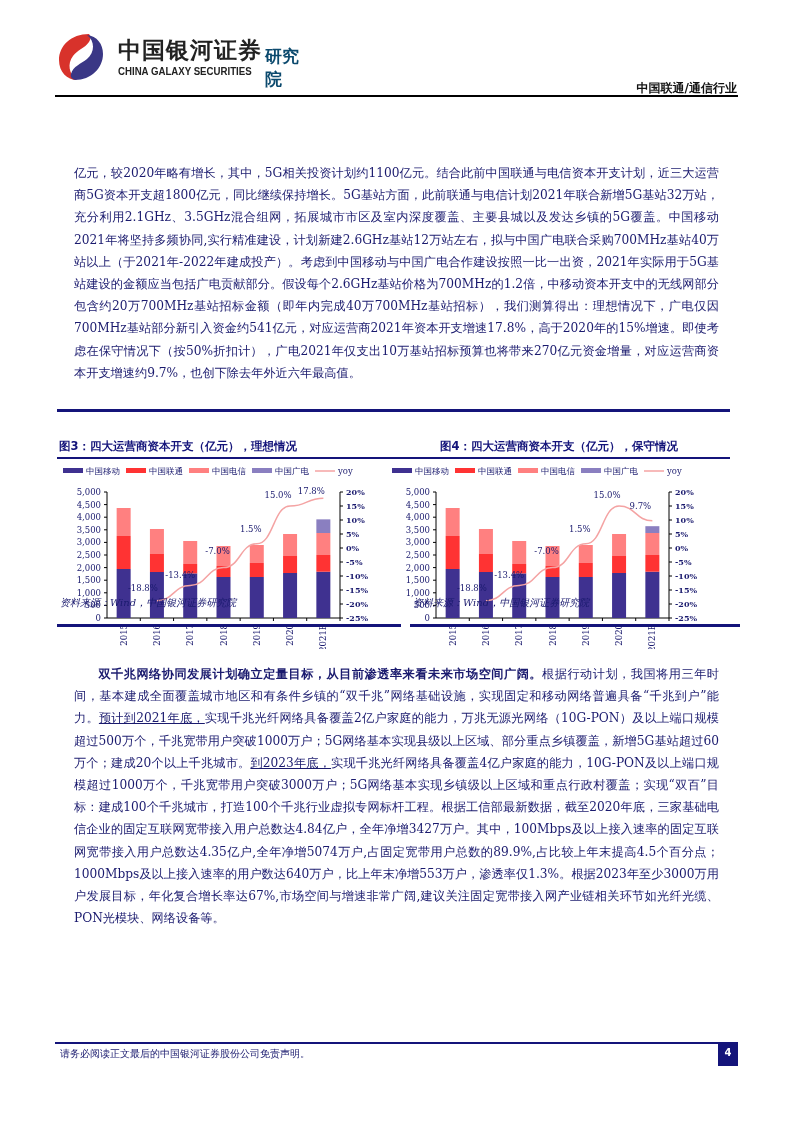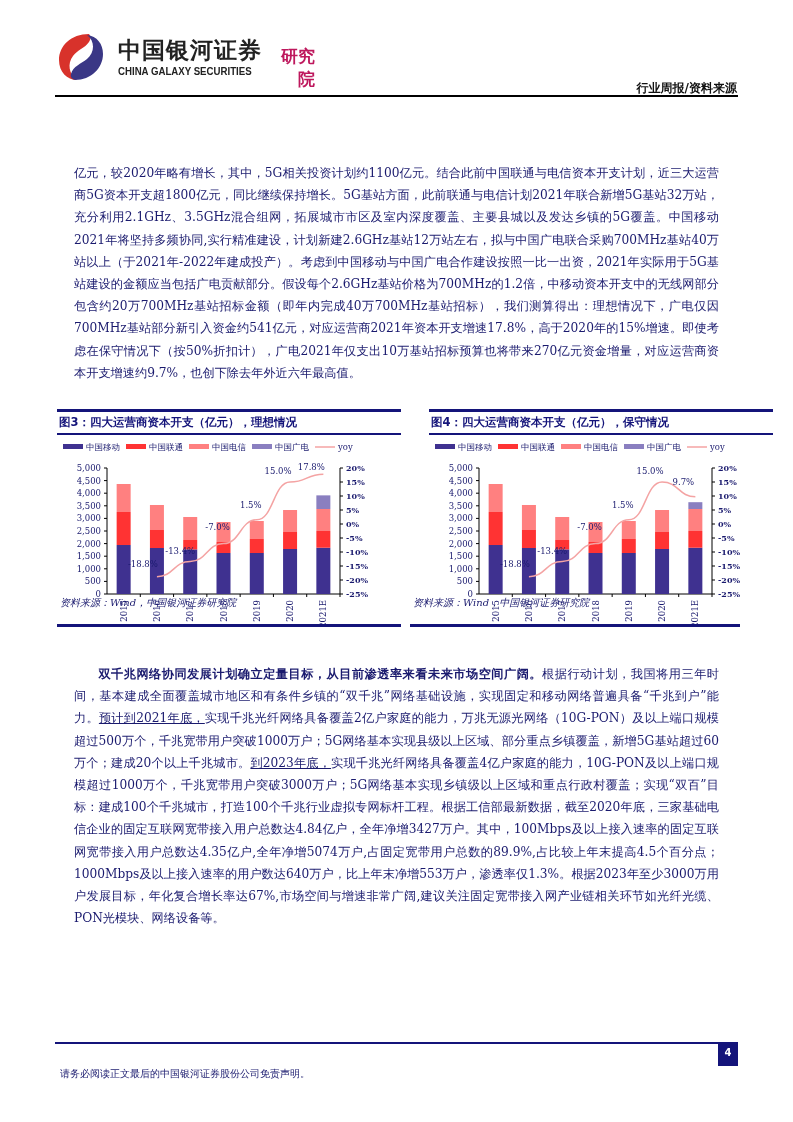--- a/index.html
+++ b/index.html
@@ -1,52 +1,52 @@
 <!DOCTYPE html>
 <html><head>
 <meta charset="utf-8">
 <style>
   html,body{margin:0;padding:0;background:#fff;}
   body{width:793px;height:1122px;position:relative;overflow:hidden;font-family:"DejaVu Serif","Liberation Serif",serif;color:#1a1a6e;}
-  .logo{position:absolute;left:55px;top:32px;width:260px;height:50px;text-align:right;}
+  .logo{position:absolute;left:55px;top:32px;width:260px;height:50px;}
   .logo-mark{position:absolute;left:0;top:0;width:52px;height:50px;}
   .logo-cn{position:absolute;left:63px;top:3px;font-family:"DejaVu Sans",sans-serif;font-weight:bold;font-size:23px;color:#222;letter-spacing:1px;}
   .logo-en{position:absolute;left:63px;top:33px;font-family:"Liberation Sans",sans-serif;font-weight:bold;font-size:10.5px;color:#222;transform:scaleX(0.92);transform-origin:left;}
-  .logo-inst{position:absolute;left:210px;top:13px;font-family:"DejaVu Sans",sans-serif;font-weight:bold;font-size:17px;color:#be185d;}
+  .logo-inst{position:absolute;left:210px;top:13px;font-family:"DejaVu Sans",sans-serif;font-weight:bold;font-size:17px;color:#0c4a6e;}
   .header-tag{position:absolute;right:56px;top:80px;font-family:"DejaVu Sans",sans-serif;font-weight:bold;font-size:12px;color:#111;}
   .header-rule{position:absolute;left:55px;right:55px;top:95px;height:2px;background:#000;}
   .para{position:absolute;left:58px;width:677px;font-size:12.2px;line-height:22.2px;color:#1a1a6e;text-align:justify;}
   .para p{margin:16px;}
   .indent{text-indent:2em;}
   .bold{font-weight:bold;font-family:Liberation Sans, sans-serif;}
   .ul{text-decoration:underline;}
   .fig{position:absolute;top:409px;width:344px;}
   .fig-top{height:3px;background:#14147a;}
-  .fig-title{font-family:"DejaVu Sans",sans-serif;font-weight:bold;font-size:11.5px;color:#14147a;padding:3px 0 3px 2px;}
+  .fig-title{font-family:"DejaVu Sans",sans-serif;font-weight:bold;font-size:11.5px;color:#14147a;padding:3px 0 3px 2px;margin-top:24px;}
   .fig-sub{height:2px;background:#14147a;}
   .fig-bottom{position:absolute;top:624px;height:3px;background:#14147a;}
   .source{position:absolute;top:596px;font-size:10px;font-style:italic;color:#1a1a6e;}
   .footer-rule{position:absolute;left:55px;right:55px;top:1042px;height:2px;background:#14147a;}
-  .footer-text{position:absolute;left:60px;top:1047px;font-size:10px;color:#1a1a6e;margin-top:20px;}
+  .footer-text{position:absolute;left:60px;top:1047px;font-size:10px;color:#1a1a6e;}
   .page-num{position:absolute;right:55px;top:1042px;width:20px;height:24px;background:#14147a;color:#fff;font-family:"DejaVu Sans",sans-serif;font-weight:bold;font-size:10px;text-align:center;line-height:22px;}
   svg text{font-family:"DejaVu Serif",serif;}
 </style>
 </head>
 <body>
 
 <div class="logo">
   <svg class="logo-mark" viewBox="0 0 52 50">
     <path d="M34 2 C16 2 4 14 4 28 C4 40 12 48 22 48 C14 42 12 32 18 24 C22 18 30 16 34 10 C36 7 36 4 34 2 Z" fill="#d8322b"></path>
     <path d="M20 48 C36 48 48 36 48 22 C48 12 42 4 32 3 C40 9 40 20 32 27 C26 32 18 34 16 42 C15 45 17 47 20 48 Z" fill="#3a3785"></path>
   </svg>
   <div class="logo-cn">中国银河证券</div>
   <div class="logo-en">CHINA GALAXY SECURITIES</div>
   <div class="logo-inst">研究院</div>
 </div>
-<div class="header-tag">行业周报/资料来源</div>
+<div class="header-tag">中国联通/通信行业</div>
 <div class="header-rule"></div>
 
 <div class="para" style="top:146px;">
   <p>亿元，较2020年略有增长，其中，5G相关投资计划约1100亿元。结合此前中国联通与电信资本开支计划，近三大运营商5G资本开支超1800亿元，同比继续保持增长。5G基站方面，此前联通与电信计划2021年联合新增5G基站32万站，充分利用2.1GHz、3.5GHz混合组网，拓展城市市区及室内深度覆盖、主要县城以及发达乡镇的5G覆盖。中国移动2021年将坚持多频协同,实行精准建设，计划新建2.6GHz基站12万站左右，拟与中国广电联合采购700MHz基站40万站以上（于2021年-2022年建成投产）。考虑到中国移动与中国广电合作建设按照一比一出资，2021年实际用于5G基站建设的金额应当包括广电贡献部分。假设每个2.6GHz基站价格为700MHz的1.2倍，中移动资本开支中的无线网部分包含约20万700MHz基站招标金额（即年内完成40万700MHz基站招标），我们测算得出：理想情况下，广电仅因700MHz基站部分新引入资金约541亿元，对应运营商2021年资本开支增速17.8%，高于2020年的15%增速。即使考虑在保守情况下（按50%折扣计），广电2021年仅支出10万基站招标预算也将带来270亿元资金增量，对应运营商资本开支增速约9.7%，也创下除去年外近六年最高值。</p>
 </div>
 
 <div class="fig" style="left:57px;">
   <div class="fig-top"></div>
   <div class="fig-title">图3：四大运营商资本开支（亿元），理想情况</div>
   <div class="fig-sub"></div>
@@ -159,21 +159,21 @@
         <text x="160.5" y="94.6" font-size="8.5" fill="#1a1a6e" text-anchor="middle">-7.0%</text>
         <text x="193.78571428571428" y="72.8" font-size="8.5" fill="#1a1a6e" text-anchor="middle">1.5%</text>
         <text x="221.07142857142856" y="39" font-size="8.5" fill="#1a1a6e" text-anchor="middle">15.0%</text>
         <text x="254.3571428571429" y="35.16000000000001" font-size="8.5" fill="#1a1a6e" text-anchor="middle">17.8%</text>
       </g>
     </svg>
 </div>
 <div class="fig-bottom" style="left:57px;width:344px;"></div>
 <div class="source" style="left:60px;">资料来源：Wind，中国银河证券研究院</div>
 
-<div class="fig" style="left:429px;">
+<div class="fig" style="left:386px;text-align:center;">
   <div class="fig-top"></div>
   <div class="fig-title">图4：四大运营商资本开支（亿元），保守情况</div>
   <div class="fig-sub"></div>
   <svg id="chart1" width="344" height="190">
       <g>
         <rect x="6" y="9" width="20" height="5" fill="#3f3190"></rect>
         <text x="29" y="15" font-size="8.5" fill="#1a1a6e">中国移动</text>
         <rect x="69" y="9" width="20" height="5" fill="#ff3333"></rect>
         <text x="92" y="15" font-size="8.5" fill="#1a1a6e">中国联通</text>
         <rect x="132" y="9" width="20" height="5" fill="#ff8080"></rect>

